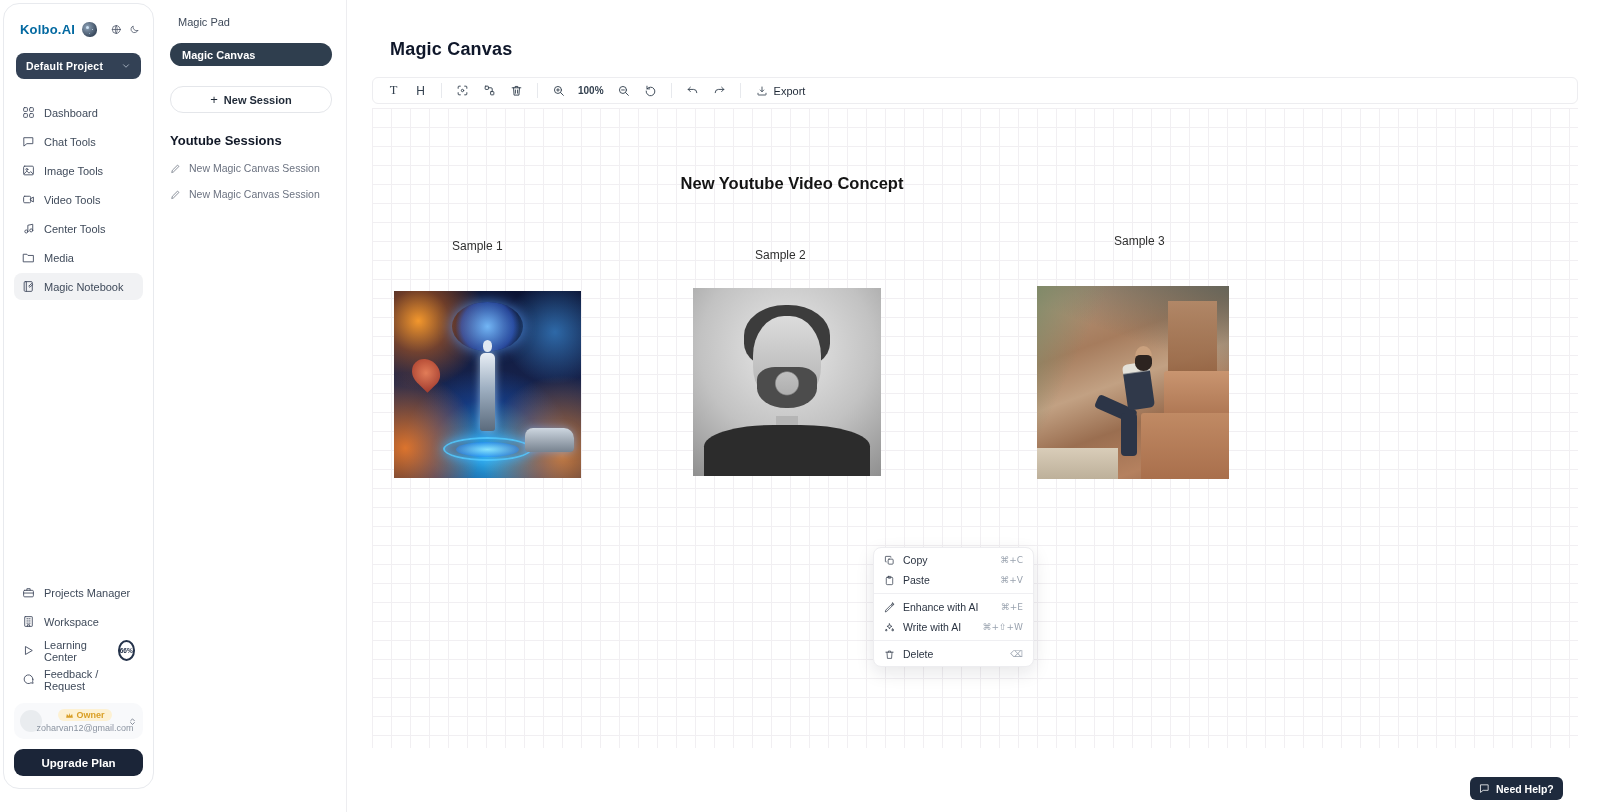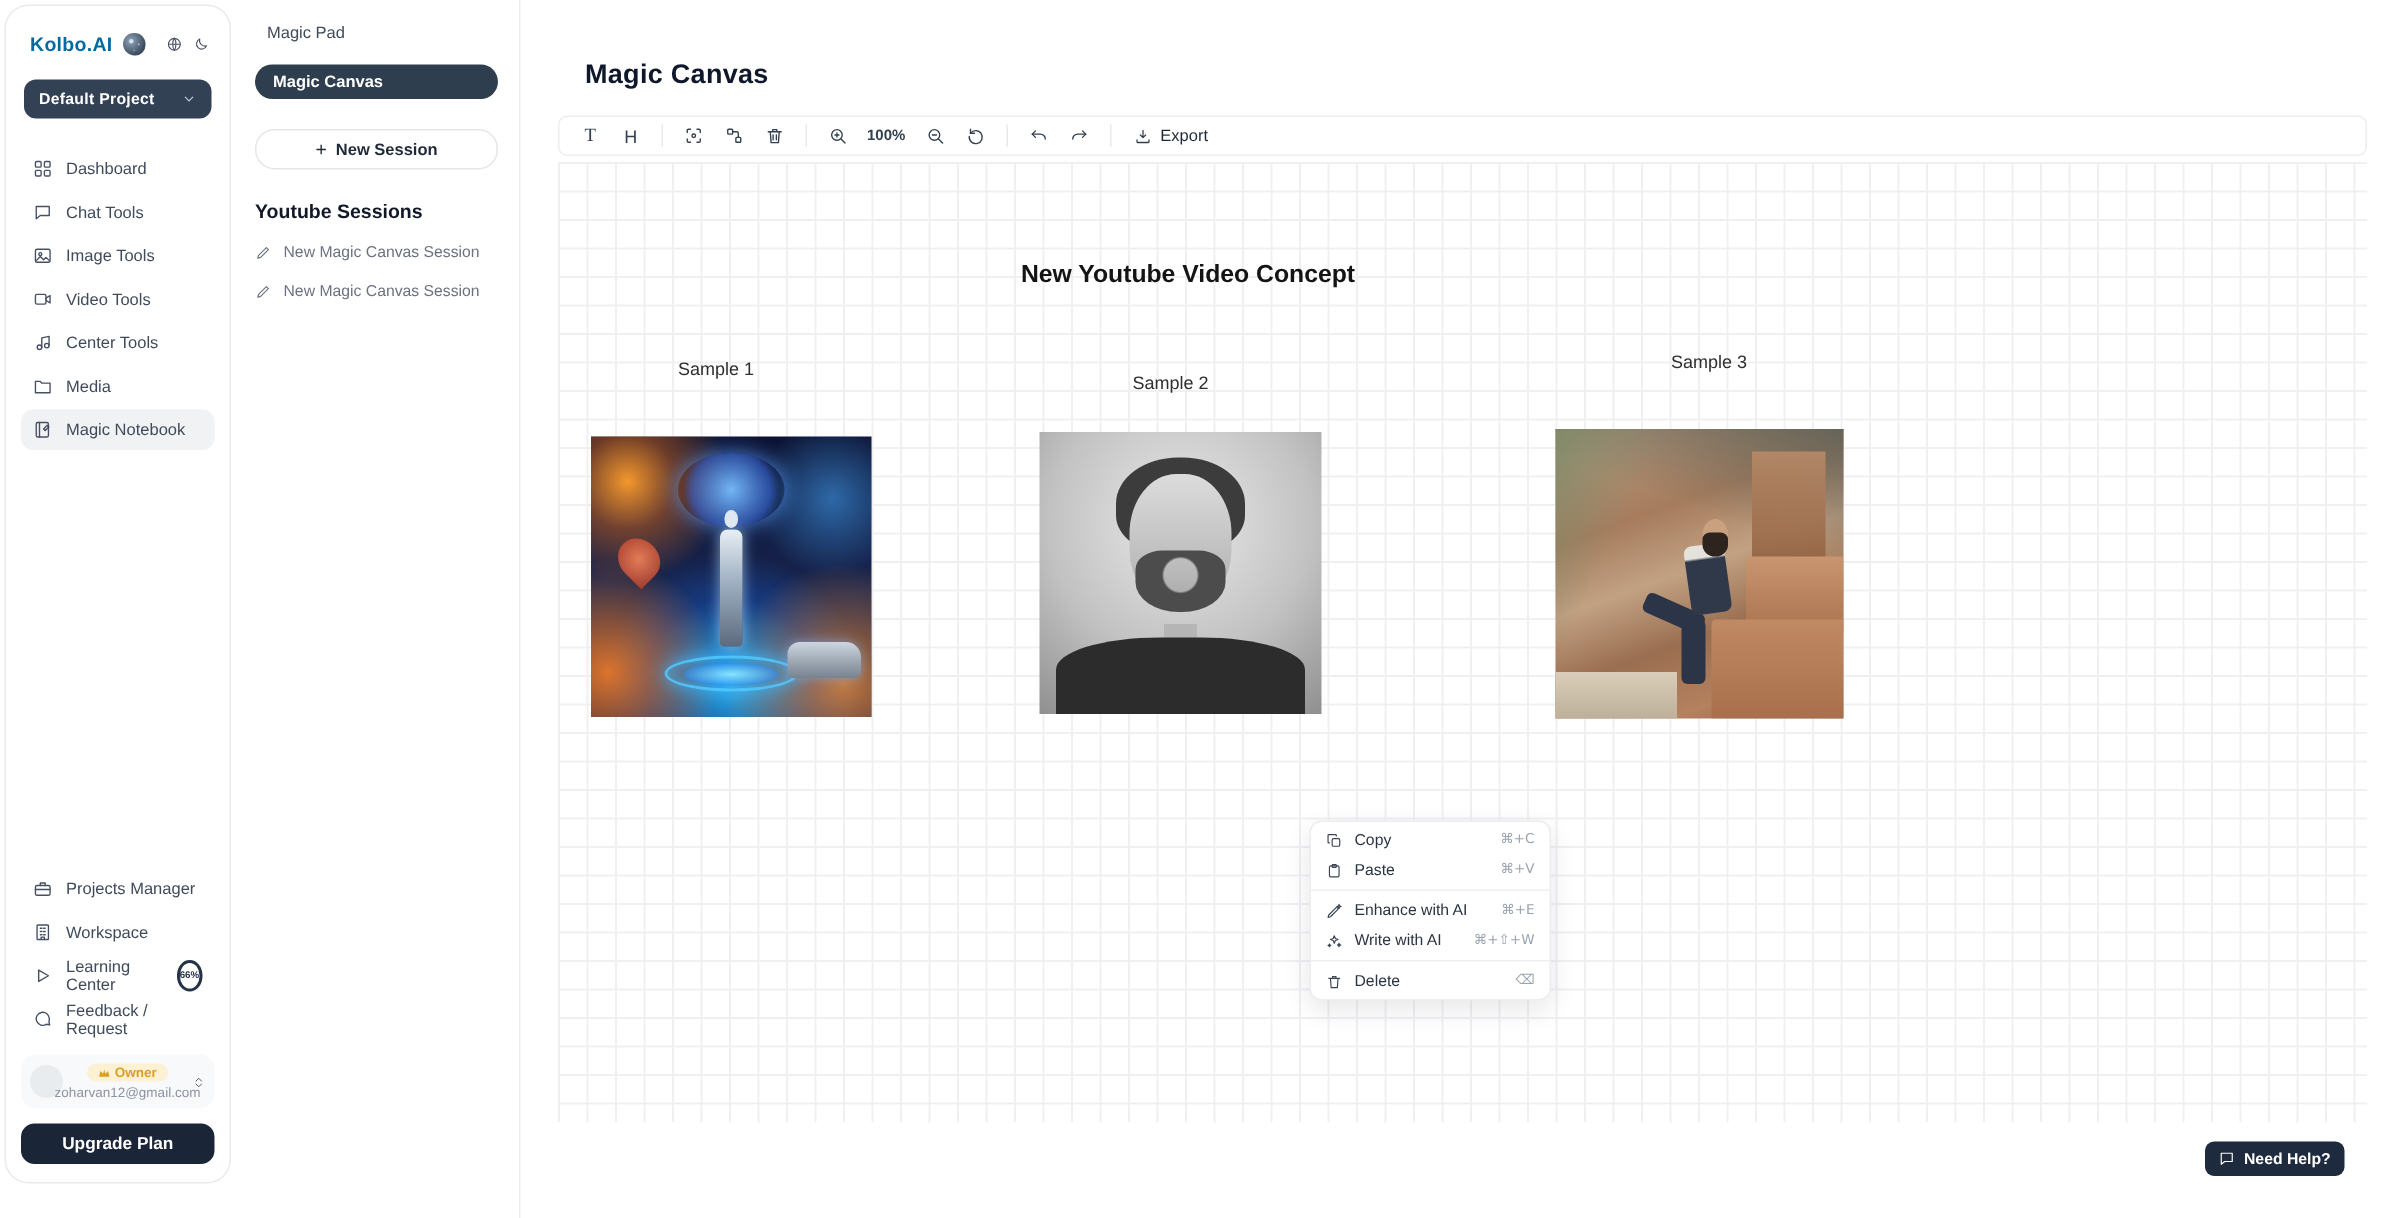--- a/index.html
+++ b/index.html
@@ -131,21 +131,21 @@
   
   .ctx { position:absolute; left:873px; top:547px; width:161px; background:#fff; border:1px solid #ededf0;
     border-radius:8px; box-shadow:0 6px 18px rgba(15,23,42,.10); padding:2px 0; z-index:5; }
   .ctx-row { height:20px; display:flex; align-items:center; gap:8px; padding:0 10px; cursor:pointer; }
   .ctx-row svg { width:11px; height:11px; stroke:#3b4453; flex:0 0 auto; }
   .ctx-label { flex:1; font-size:10.5px; color:#2b3442; }
   .ctx-short { font-size:9px; color:#9aa3af; font-family:"DejaVu Sans", sans-serif; }
   .ctx-div { height:1px; background:#efeff2; margin:3px 0; }
 
   
-  .help-btn { position:absolute; left:1470px; top:761px; height:23px; background:#1e2a3d; border-radius:6px;
+  .help-btn { position:absolute; left:1470px; top:777px; height:23px; background:#1e2a3d; border-radius:6px;
     display:flex; align-items:center; gap:6px; padding:0 9px; cursor:pointer; }
   .help-btn svg { width:11px; height:11px; stroke:#fff; }
   .help-btn span { color:#fff; font-size:10.5px; font-weight:700; }
 </style>
 </head>
 <body>
 
 <div class="page">
 
   <div class="sidebar">

